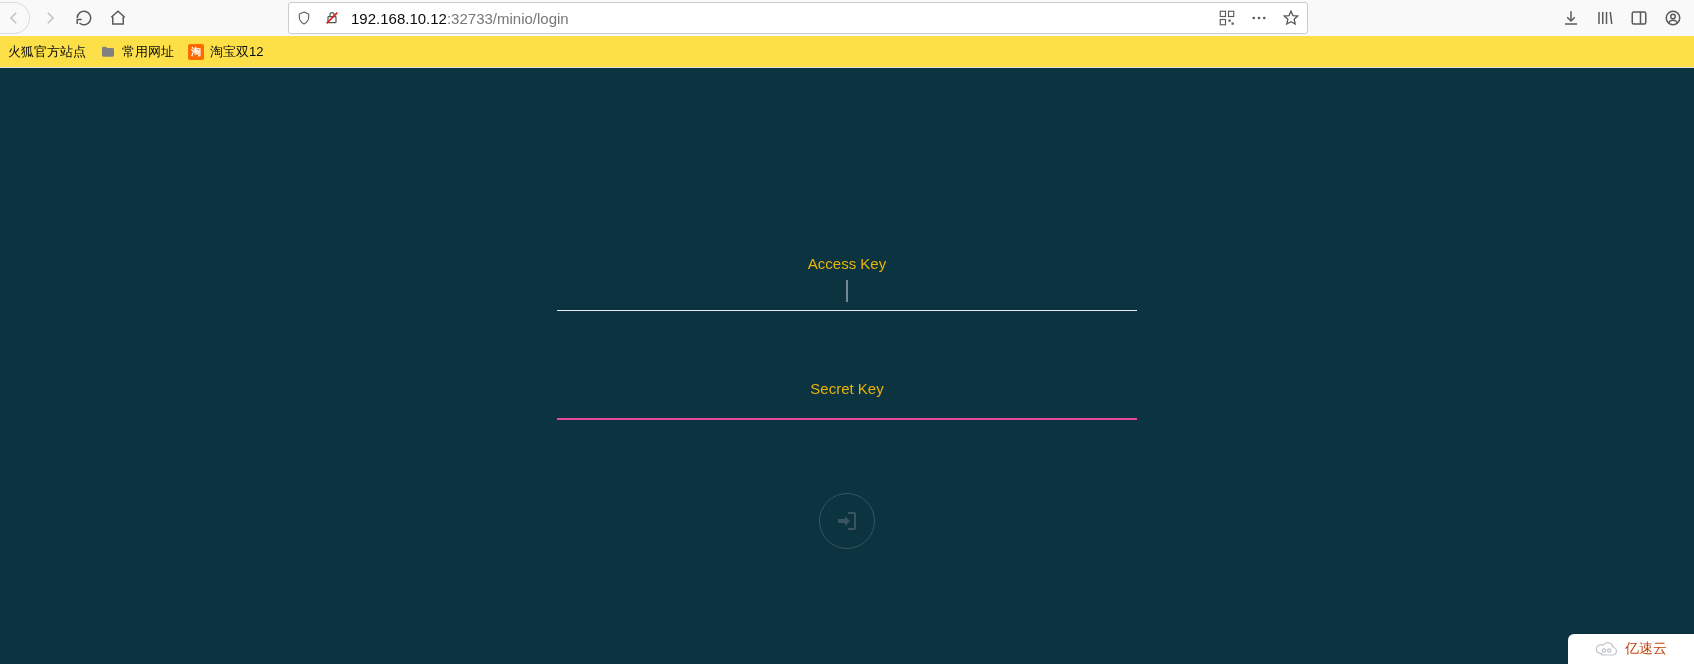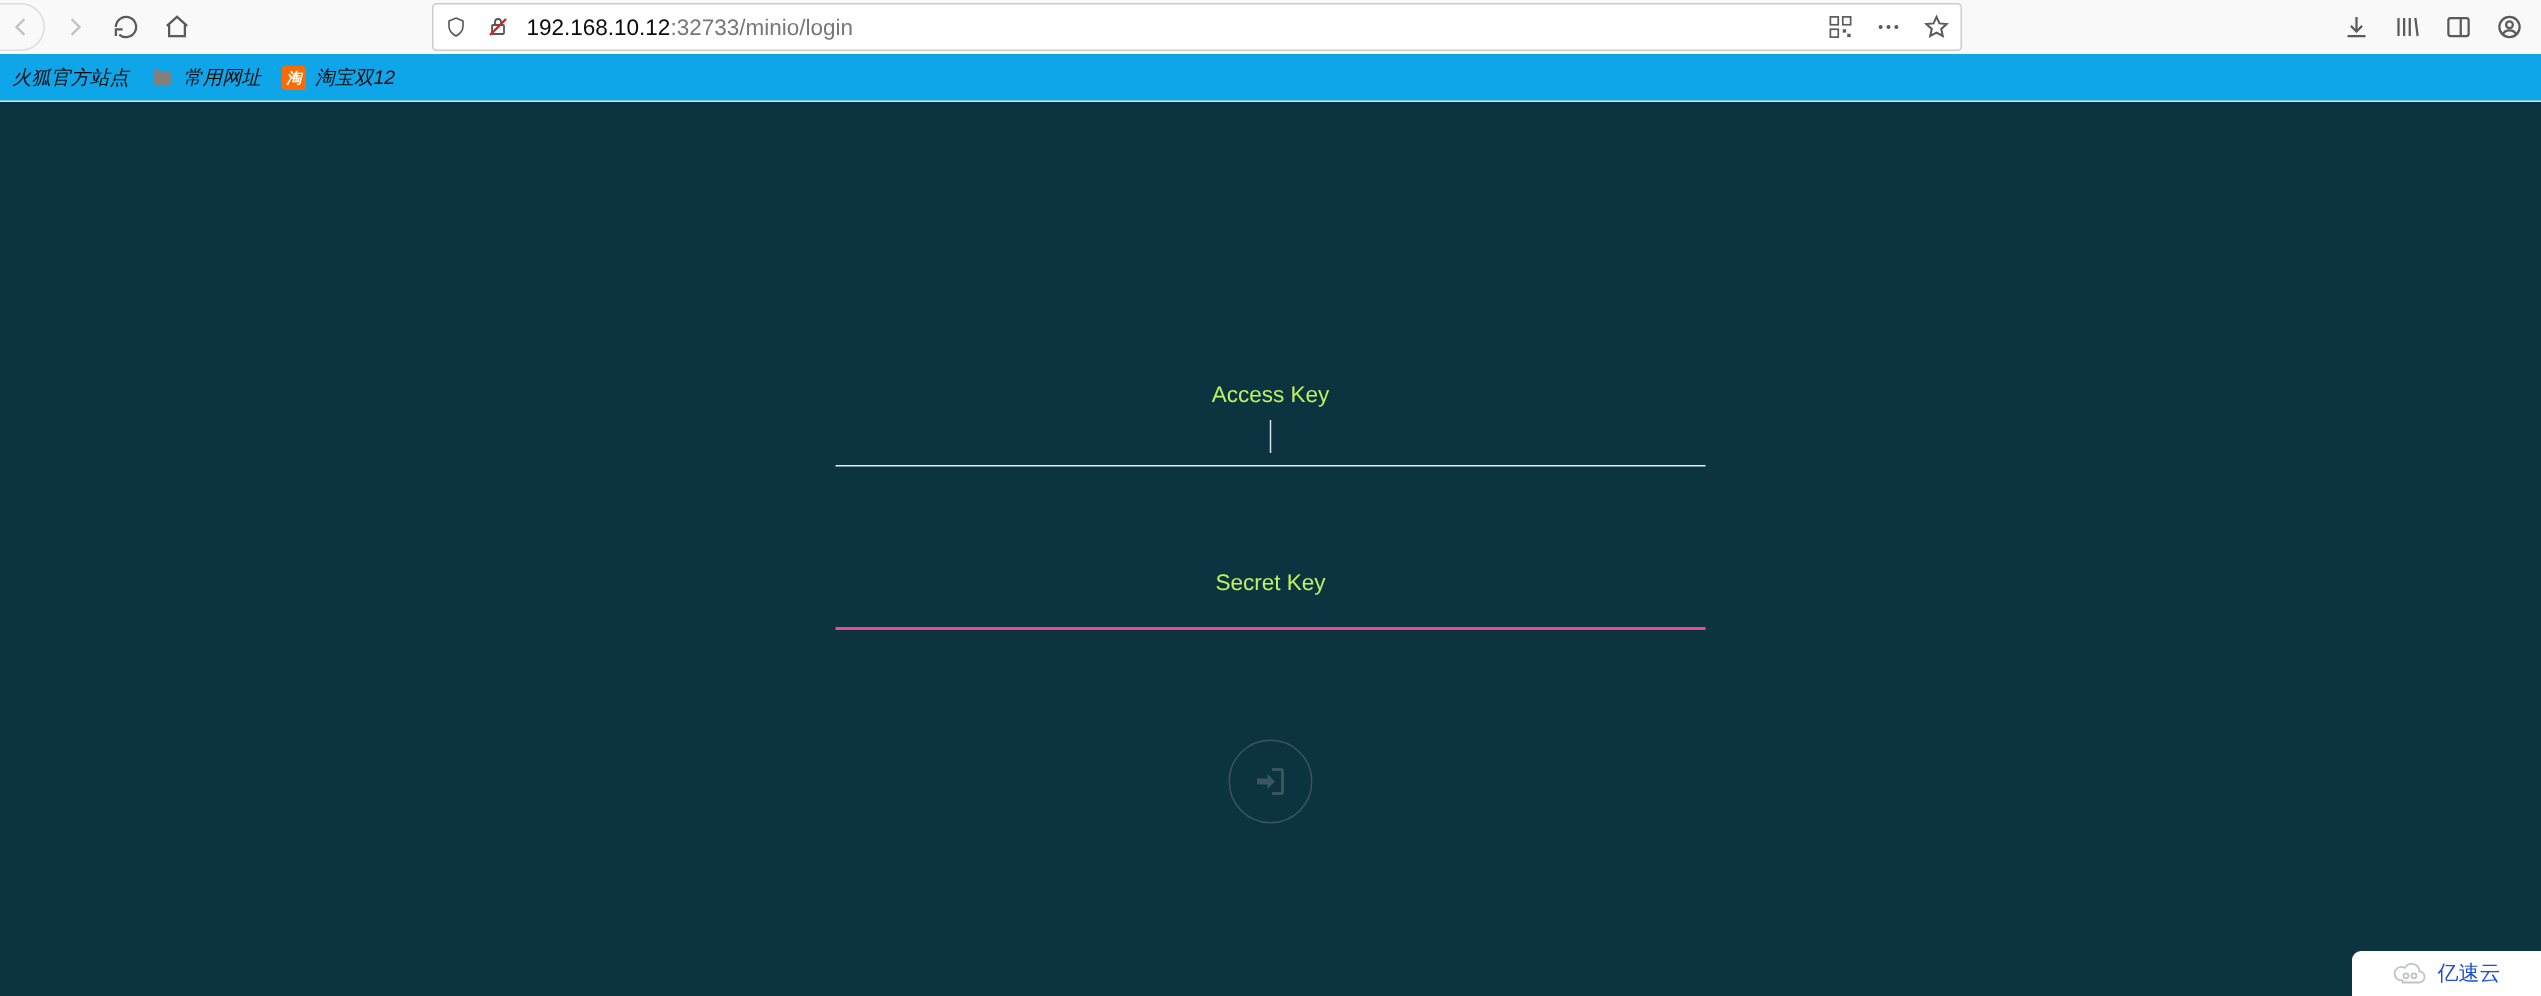--- a/index.html
+++ b/index.html
@@ -69,23 +69,22 @@
       color: #5a5a5a;
     }
     .toolbar-right .ic { width: 22px; height: 22px; display: flex; align-items: center; justify-content: center; }
     .toolbar-right .ic svg { width: 18px; height: 18px; }
 
     .bookmarks-bar {
       height: 32px;
       display: flex;
       padding: 0 8px;
       gap: 14px;
-      background: #0ea5e9;
+      background: #fde047;
       border-bottom: 1px solid #e2e2e2;
-      font-style: italic;
     }
     .bm-item { display: flex; align-items: center; gap: 6px; font-size: 13px; color: #0c0c0d; cursor: pointer; }
     .bm-item .bm-icon { width: 16px; height: 16px; display: flex; align-items: center; justify-content: center; }
     .folder-icon { color: #808080; }
     .taobao-icon { width: 16px; height: 16px; background: #ff6a00; border-radius: 2px; display: flex; align-items: center; justify-content: center; color: #fff; font-size: 10px; font-weight: bold; }
 
     
     .page {
       height: calc(100% - 68px);
       background: #0b3340;
@@ -103,21 +102,21 @@
     }
     .field {
       width: 100%;
       position: relative;
       margin-bottom: 55px;
     }
     .field-label {
       position: absolute;
       left: 50%;
       transform: translateX(-50%);
-      color: #bef264;
+      color: #eab308;
       font-size: 15px;
       pointer-events: none;
     }
     .field.active .field-label { top: -3px; }
     .field:not(.active) .field-label { top: 14px; }
     .field-input {
       width: 100%;
       background: transparent;
       border: none;
       outline: none;
@@ -158,21 +157,21 @@
       right: 0;
       bottom: 0;
       width: 126px;
       height: 30px;
       background: #fff;
       border-top-left-radius: 6px;
       display: flex;
       align-items: center;
       justify-content: center;
       gap: 6px;
-      color: #1d4ed8;
+      color: #c2410c;
       font-size: 14px;
     }
     .watermark svg { width: 24px; height: 16px; }
   </style>
 </head>
 <body>
 
 <div class="browser-toolbar">
   <div class="nav-back-wrap">
     <div class="nav-btn disabled">

